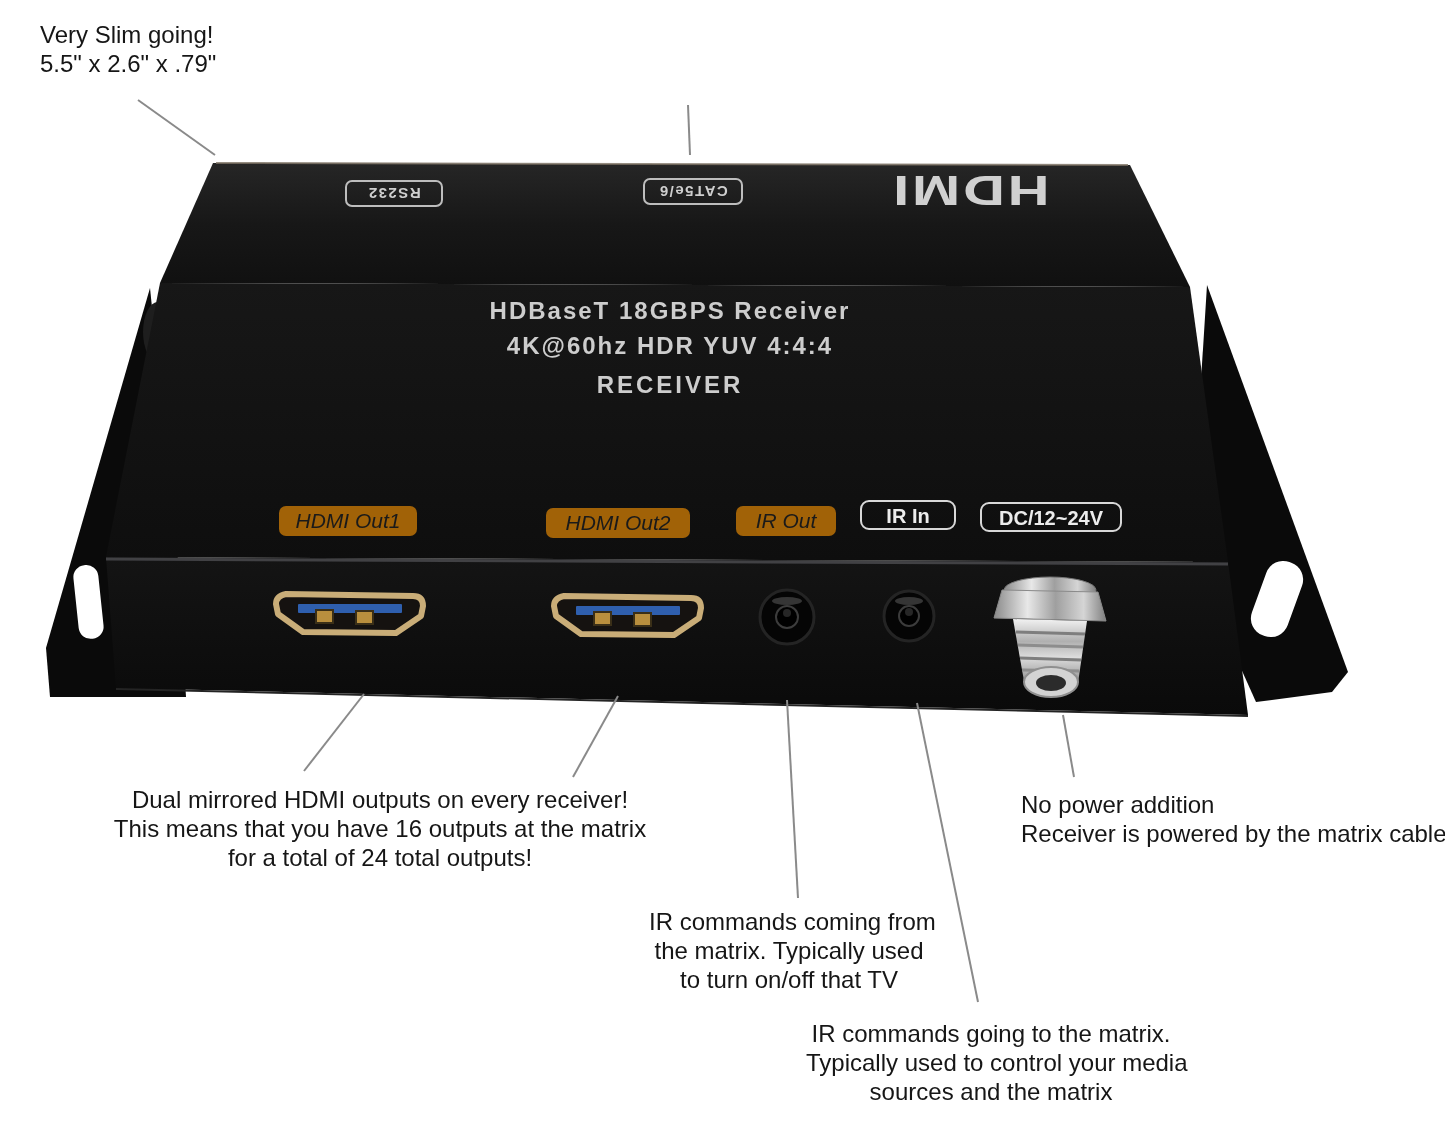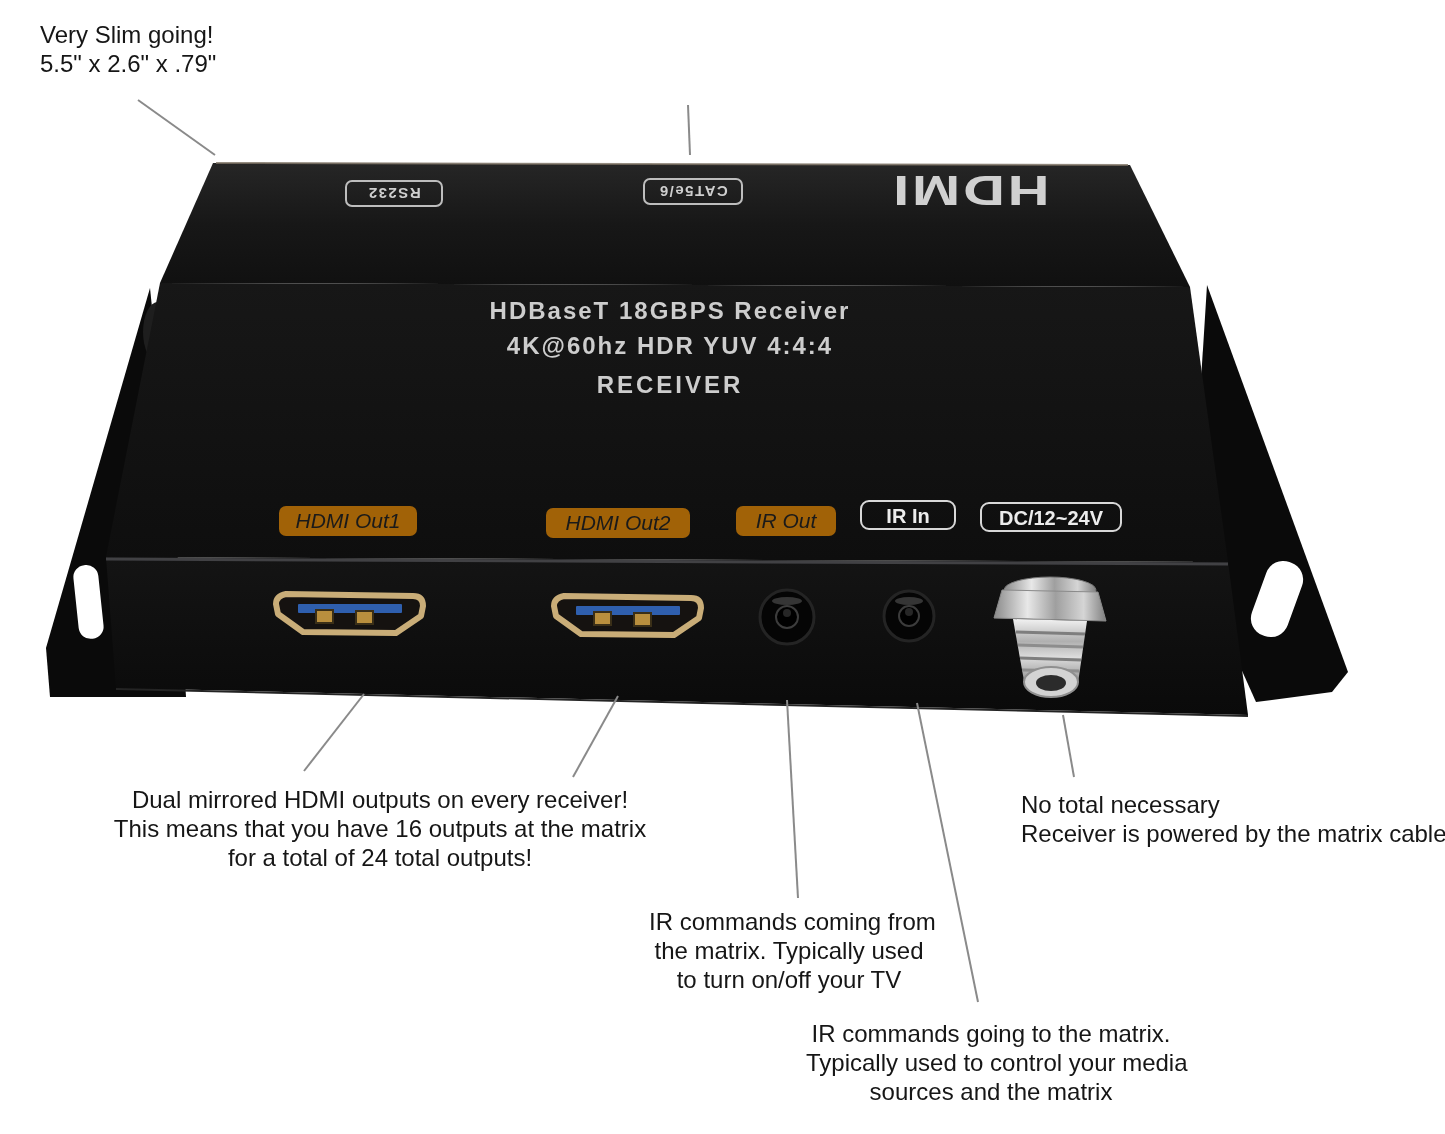--- a/index.html
+++ b/index.html
@@ -197,28 +197,28 @@
   </div>
 
 
   <div class="note center" style="left:95px;top:785px;width:570px;">
     <div>Dual mirrored HDMI outputs on every receiver!</div>
     <div>This means that you have 16 outputs at the matrix</div>
     <div>for a total of 24 total outputs!</div>
   </div>
 
   <div class="note" style="left:1021px;top:790px;">
-    <div>No total necessary</div>
+    <div>No power addition</div>
     <div>Receiver is powered by the matrix cable</div>
   </div>
 
   <div class="note center" style="left:649px;top:907px;width:280px;">
     <div>IR commands coming from</div>
     <div>the matrix. Typically used</div>
-    <div>to turn on/off your TV</div>
+    <div>to turn on/off that TV</div>
   </div>
 
   <div class="note center" style="left:806px;top:1019px;width:370px;">
     <div>IR commands going to the matrix.</div>
     <div>Typically used to control your media</div>
     <div>sources and the matrix</div>
   </div>
 
 </div>
 

